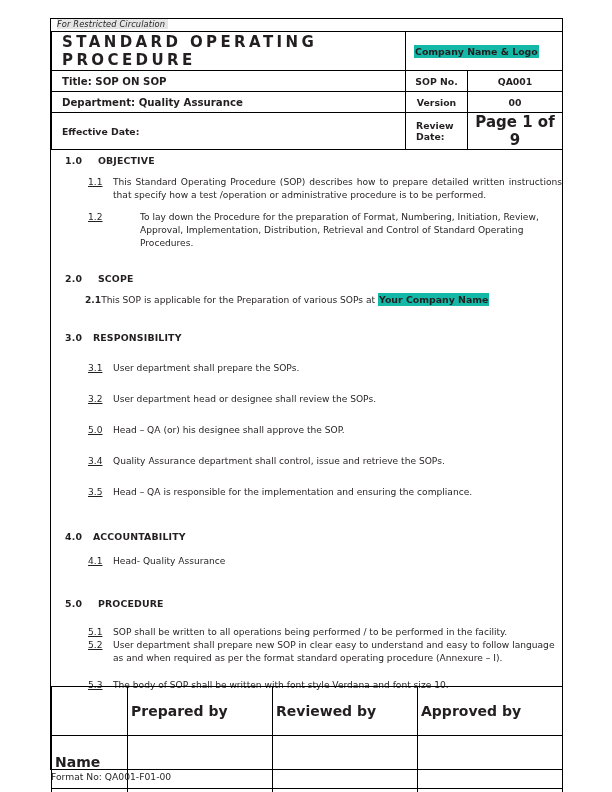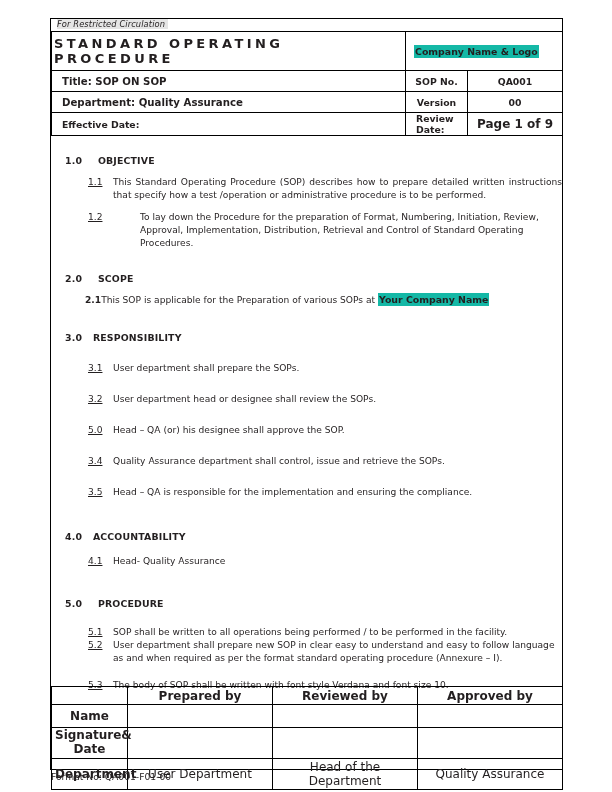--- a/index.html
+++ b/index.html
@@ -54,24 +54,24 @@
   .header-table td {
     border: 1.1px solid #000;
     padding: 0 6px;
     font-size: 9.3px;
     font-weight: bold;
     color: #231f20;
     vertical-align: middle;
   }
   td.sop-banner {
     height: 38px;
-    font-size: 13px;
+    font-size: 15px;
     letter-spacing: 3.4px;
     font-weight: bold;
-    padding-left: 2px;
+    padding-left: 10px;
   }
   td.company-cell {
     height: 38px;
     text-align: left;
     padding-left: 8px;
   }
   .hl {
     background: #14b8a6;
     font-size: 9.4px;
     font-weight: bold;
@@ -93,21 +93,21 @@
     font-size: 9.3px;
     height: 20px;
   }
   td.eff-cell, td.rev-cell {
     height: 19px;
     font-size: 9.3px;
     padding-left: 10px;
   }
   td.page-cell {
     height: 19px;
-    font-size: 12px;
+    font-size: 15px;
     text-align: center;
   }
 
   
   .body-area {
     position: absolute;
     left: 51px;
     top: 155px;
     width: 511px;
   }
@@ -144,25 +144,24 @@
   .sign-table {
     position: absolute;
     left: 51px;
     top: 686px;
     width: 511px;
     border-collapse: collapse;
     table-layout: fixed;
   }
   .sign-table td {
     border: 1.1px solid #000;
-    font-size: 12px;
-    color: #231f20;
-    text-align: center;
+    font-size: 14px;
+    color: #231f20;
     vertical-align: middle;
-    padding: 1px 3px;
+    padding: 16px 3px;
   }
   .sign-table td.hdr {
     font-weight: bold;
     height: 15px;
   }
   .sign-table td.rowlab {
     font-weight: bold;
   }
   .sign-table td.blank { height: 15px; }
 

